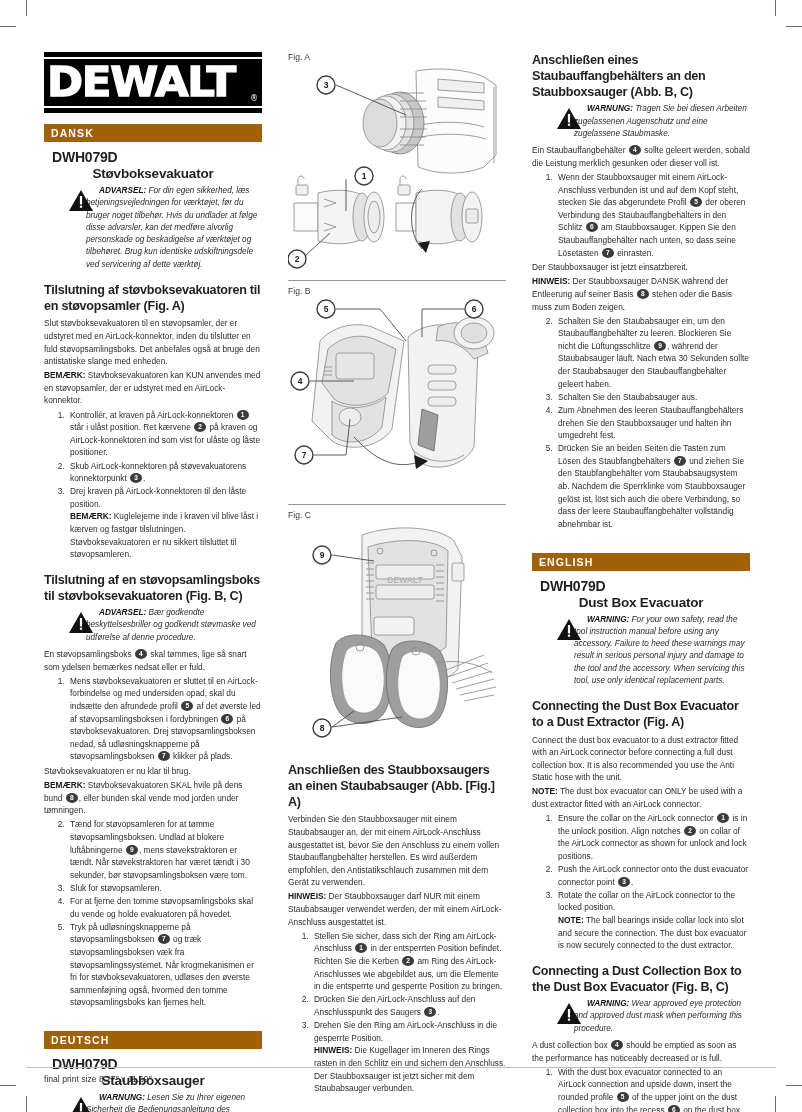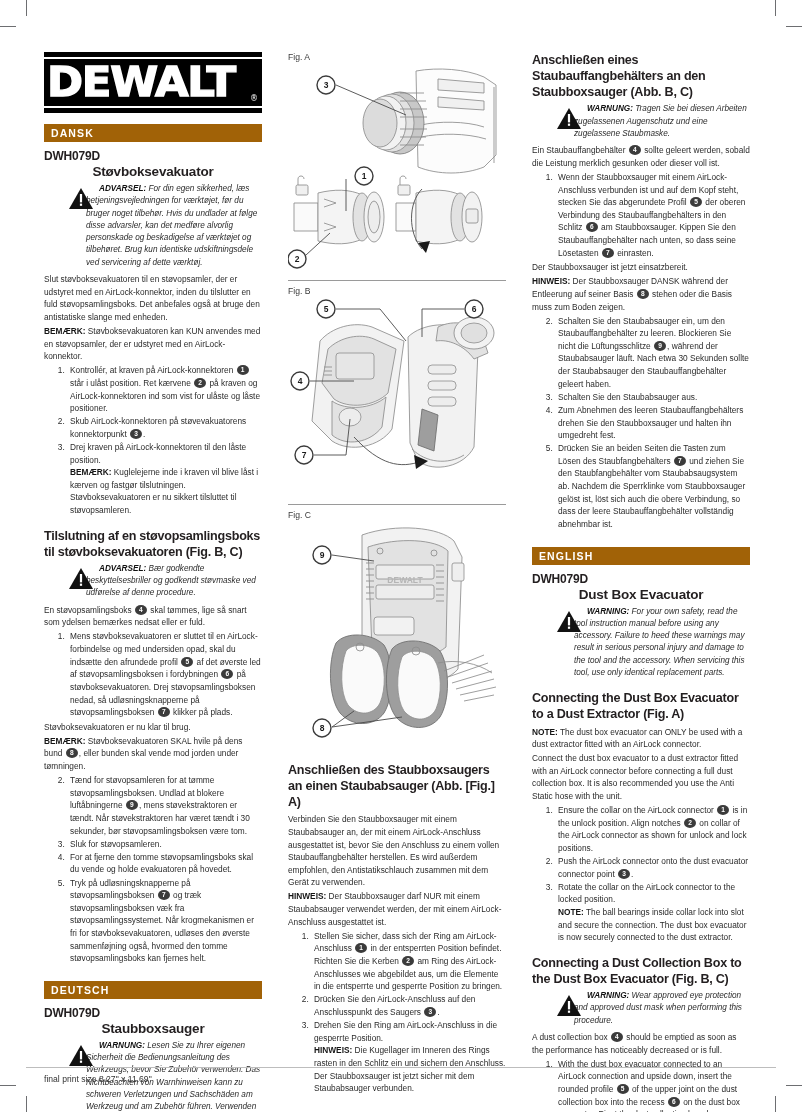--- a/index.html
+++ b/index.html
@@ -82,28 +82,28 @@
   .lang-banner {
     background: #a16207;
     color: #ffffff;
     font-weight: bold;
     font-size: 10.5px;
     letter-spacing: 1.1px;
     padding: 3px 0 3px 7px;
     margin-bottom: 7px;
     font-family: "Liberation Sans", sans-serif;
   }
-  .lang-banner.spaced { margin-top: 16px; }
+  .lang-banner.spaced { margin-top: 22px; }
 
   
   .model {
     font-weight: bold;
-    font-size: 12px;
+    font-size: 14px;
     letter-spacing: -0.2px;
-    margin: 0 0 1px 0;
+    margin: 0 0 1px 8px;
   }
   .product {
     font-weight: bold;
     font-size: 13.5px;
     letter-spacing: -0.2px;
     margin: 0 0 4px 0;
     text-align: center;
   }
   h2.sect {
     font-weight: bold;
@@ -255,20 +255,21 @@
 
     <div class="warning">
       <svg class="warn-icon" viewBox="0 0 26 23">
         <path d="M13 1 L25 22 L1 22 Z" fill="#111"></path>
         <rect x="11.9" y="7" width="2.2" height="8.4" fill="#fff"></rect>
         <rect x="11.9" y="16.6" width="2.2" height="2.2" fill="#fff"></rect>
       </svg>
       <p><span class="wlabel">ADVARSEL:</span><span> For din egen sikkerhed, læs betjeningsvejledningen for værktøjet, før du bruger noget tilbehør. Hvis du undlader at følge disse advarsler, kan det medføre alvorlig personskade og beskadigelse af værktøjet og tilbehøret. Brug kun identiske udskiftningsdele ved servicering af dette værktøj.</span></p>
     </div>
 
+    <h2 class="sect">Tilslutning af støvboksevakuatoren til en støvopsamler (Fig. A)</h2>
     <p class="body">Slut støvboksevakuatoren til en støvopsamler, der er udstyret med en AirLock-konnektor, inden du tilslutter en fuld støvopsamlingsboks. Det anbefales også at bruge den antistatiske slange med enheden.</p>
     <p class="body"><span class="b">BEMÆRK:</span><span> Støvboksevakuatoren kan KUN anvendes med en støvopsamler, der er udstyret med en AirLock-konnektor.</span></p>
 
     <ol class="steps">
       <li><span>Kontrollér, at kraven på AirLock-konnektoren</span> <span class="cal">1</span> <span>står i ulåst position. Ret kærvene</span> <span class="cal">2</span> <span>på kraven og AirLock-konnektoren ind som vist for ulåste og låste positioner.</span></li>
       <li><span>Skub AirLock-konnektoren på støvevakuatorens konnektorpunkt</span> <span class="cal">3</span><span>.</span></li>
       <li><span>Drej kraven på AirLock-konnektoren til den låste position.</span><br><span class="b">BEMÆRK:</span><span> Kuglelejerne inde i kraven vil blive låst i kærven og fastgør tilslutningen. Støvboksevakuatoren er nu sikkert tilsluttet til støvopsamleren.</span></li>
     </ol>
 
     <h2 class="sect">Tilslutning af en støvopsamlingsboks til støvboksevakuatoren (Fig. B, C)</h2>
@@ -530,22 +531,22 @@
     <div class="warning">
       <svg class="warn-icon" viewBox="0 0 26 23">
         <path d="M13 1 L25 22 L1 22 Z" fill="#111"></path>
         <rect x="11.9" y="7" width="2.2" height="8.4" fill="#fff"></rect>
         <rect x="11.9" y="16.6" width="2.2" height="2.2" fill="#fff"></rect>
       </svg>
       <p><span class="wlabel">WARNING:</span><span> For your own safety, read the tool instruction manual before using any accessory. Failure to heed these warnings may result in serious personal injury and damage to the tool and the accessory. When servicing this tool, use only identical replacement parts.</span></p>
     </div>
 
     <h2 class="sect">Connecting the Dust Box Evacuator to a Dust Extractor (Fig. A)</h2>
+    <p class="body">Connect the dust box evacuator to a dust extractor fitted with an AirLock connector before connecting a full dust collection box. It is also recommended you use the Anti Static hose with the unit.</p>
     <p class="body"><span class="b">NOTE:</span><span> The dust box evacuator can ONLY be used with a dust extractor fitted with an AirLock connector.</span></p>
-    <p class="body">Connect the dust box evacuator to a dust extractor fitted with an AirLock connector before connecting a full dust collection box. It is also recommended you use the Anti Static hose with the unit.</p>
 
     <ol class="steps">
       <li><span>Ensure the collar on the AirLock connector</span> <span class="cal">1</span> <span>is in the unlock position. Align notches</span> <span class="cal">2</span> <span>on collar of the AirLock connector as shown for unlock and lock positions.</span></li>
       <li><span>Push the AirLock connector onto the dust evacuator connector point</span> <span class="cal">3</span><span>.</span></li>
       <li><span>Rotate the collar on the AirLock connector to the locked position.</span><br><span class="b">NOTE:</span><span> The ball bearings inside collar lock into slot and secure the connection. The dust box evacuator is now securely connected to the dust extractor.</span></li>
     </ol>
 
     <h2 class="sect">Connecting a Dust Collection Box to the Dust Box Evacuator (Fig. B, C)</h2>
 
     <div class="warning">

